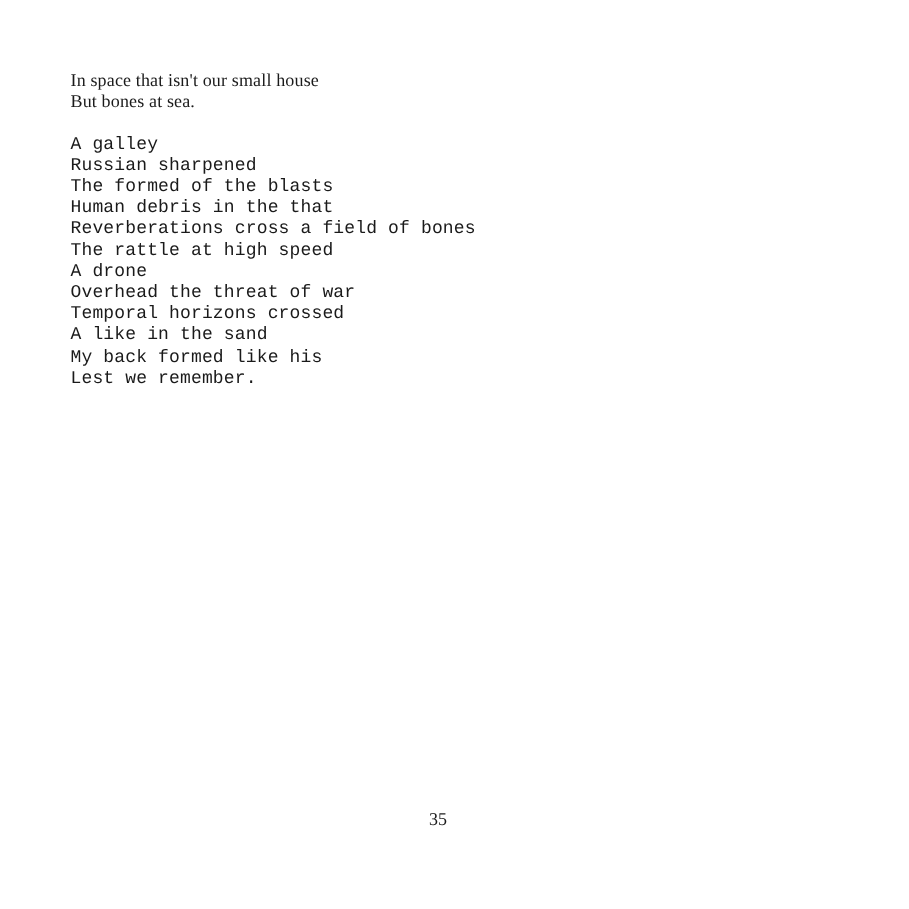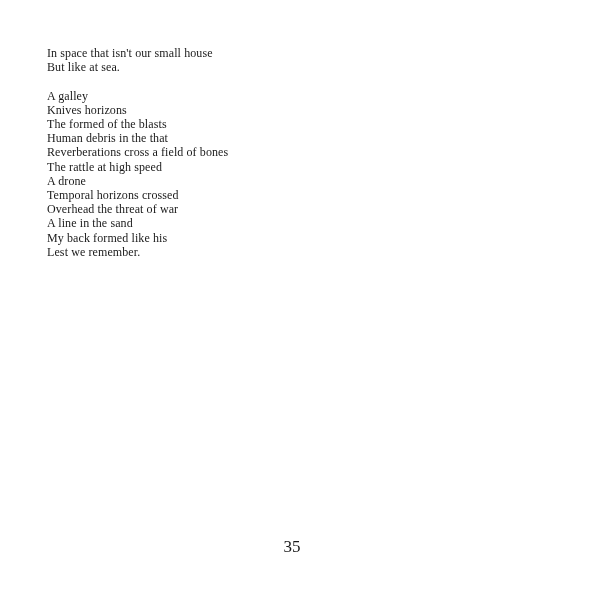--- a/index.html
+++ b/index.html
@@ -19,52 +19,53 @@
   .poem-block {
     position: absolute;
     left: 47px;
     top: 46px;
     font-size: 12px;
     line-height: 14.2px;
     letter-spacing: 0.1px;
   }
   .stanza + .stanza {
     margin-top: 14.2px;
+    font-family: Liberation Mono, monospace;
   }
   .poem-line {
     white-space: pre;
   }
   .page-number {
     position: absolute;
     left: 47px;
     top: 540px;
     width: 490px;
     text-align: center;
-    font-size: 17px;
+    font-size: 12px;
     line-height: 13px;
   }
 </style>
 </head>
 <body>
 
 <div class="page">
   <div class="poem-block">
     <div class="stanza">
       <div class="poem-line">In space that isn't our small house</div>
-      <div class="poem-line">But like at sea.</div>
+      <div class="poem-line">But bones at sea.</div>
     </div>
     <div class="stanza">
       <div class="poem-line">A galley</div>
-      <div class="poem-line">Knives horizons</div>
+      <div class="poem-line">Russian sharpened</div>
       <div class="poem-line">The formed of the blasts</div>
       <div class="poem-line">Human debris in the that</div>
       <div class="poem-line">Reverberations cross a field of bones</div>
       <div class="poem-line">The rattle at high speed</div>
       <div class="poem-line">A drone</div>
+      <div class="poem-line">Overhead the threat of war</div>
       <div class="poem-line">Temporal horizons crossed</div>
-      <div class="poem-line">Overhead the threat of war</div>
-      <div class="poem-line">A line in the sand</div>
+      <div class="poem-line">A like in the sand</div>
       <div class="poem-line">My back formed like his</div>
       <div class="poem-line">Lest we remember.</div>
     </div>
   </div>
   <div class="page-number">35</div>
 </div>
 
 </body></html>

